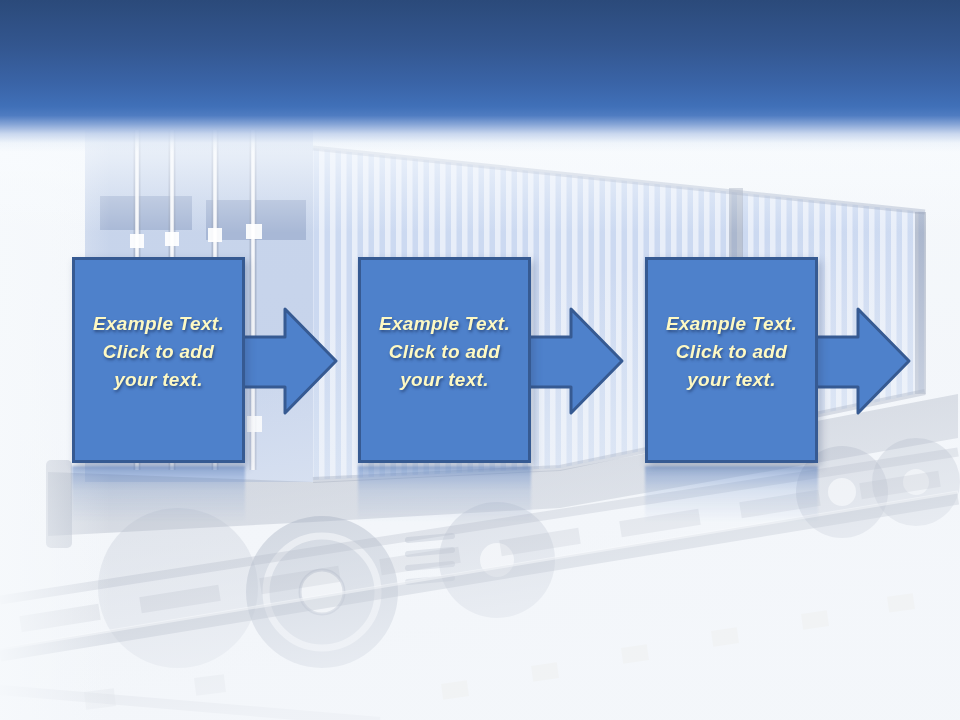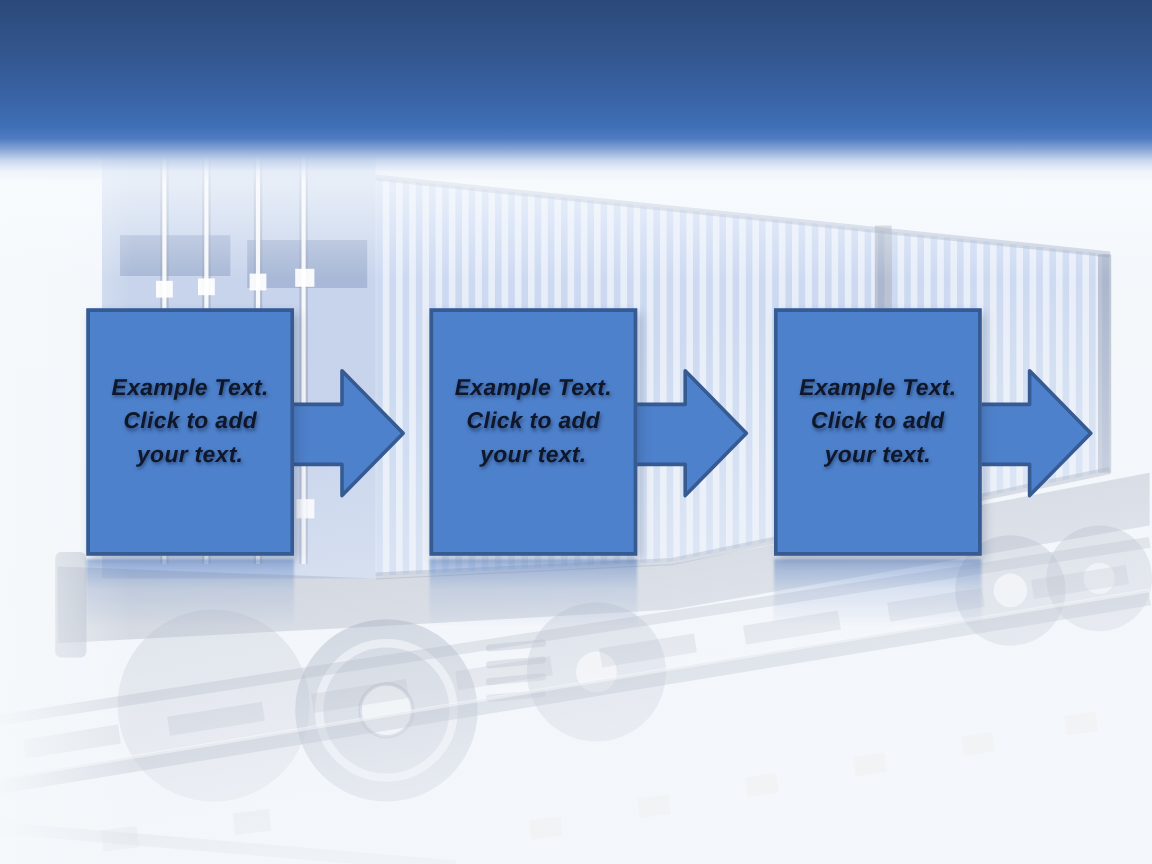--- a/index.html
+++ b/index.html
@@ -44,21 +44,21 @@
   .step-box{
     position:absolute;top:257px;width:167px;height:200px;
     background:var(--box-fill,#4E81CB);
     border:3px solid var(--box-border,#365A92);
     box-shadow:3px 4px 8px rgba(50,70,110,0.3);
     display:flex;flex-direction:column;align-items:center;justify-content:center;
     z-index:5;
   }
   .step-text{transform:translateY(-8px);text-align:center;}
   .step-text .line{
-    color:#0f172a;font-style:italic;font-weight:600;
+    color:#fef9c3;font-style:italic;font-weight:600;
     font-size:19px;line-height:28px;letter-spacing:0.3px;
     text-shadow:1px 2px 3px rgba(22,42,82,0.6);
     white-space:nowrap;
   }
   .reflection{
     position:absolute;top:466px;width:173px;height:56px;z-index:4;
     background:linear-gradient(180deg,rgba(88,128,194,0.5) 0%,rgba(130,160,210,0.22) 45%,rgba(165,190,228,0) 100%);
     filter:blur(1px);
   }
   .g1{left:72px;}  .g1 .arrow{left:239px;} .g1 .reflection{left:72px;}

